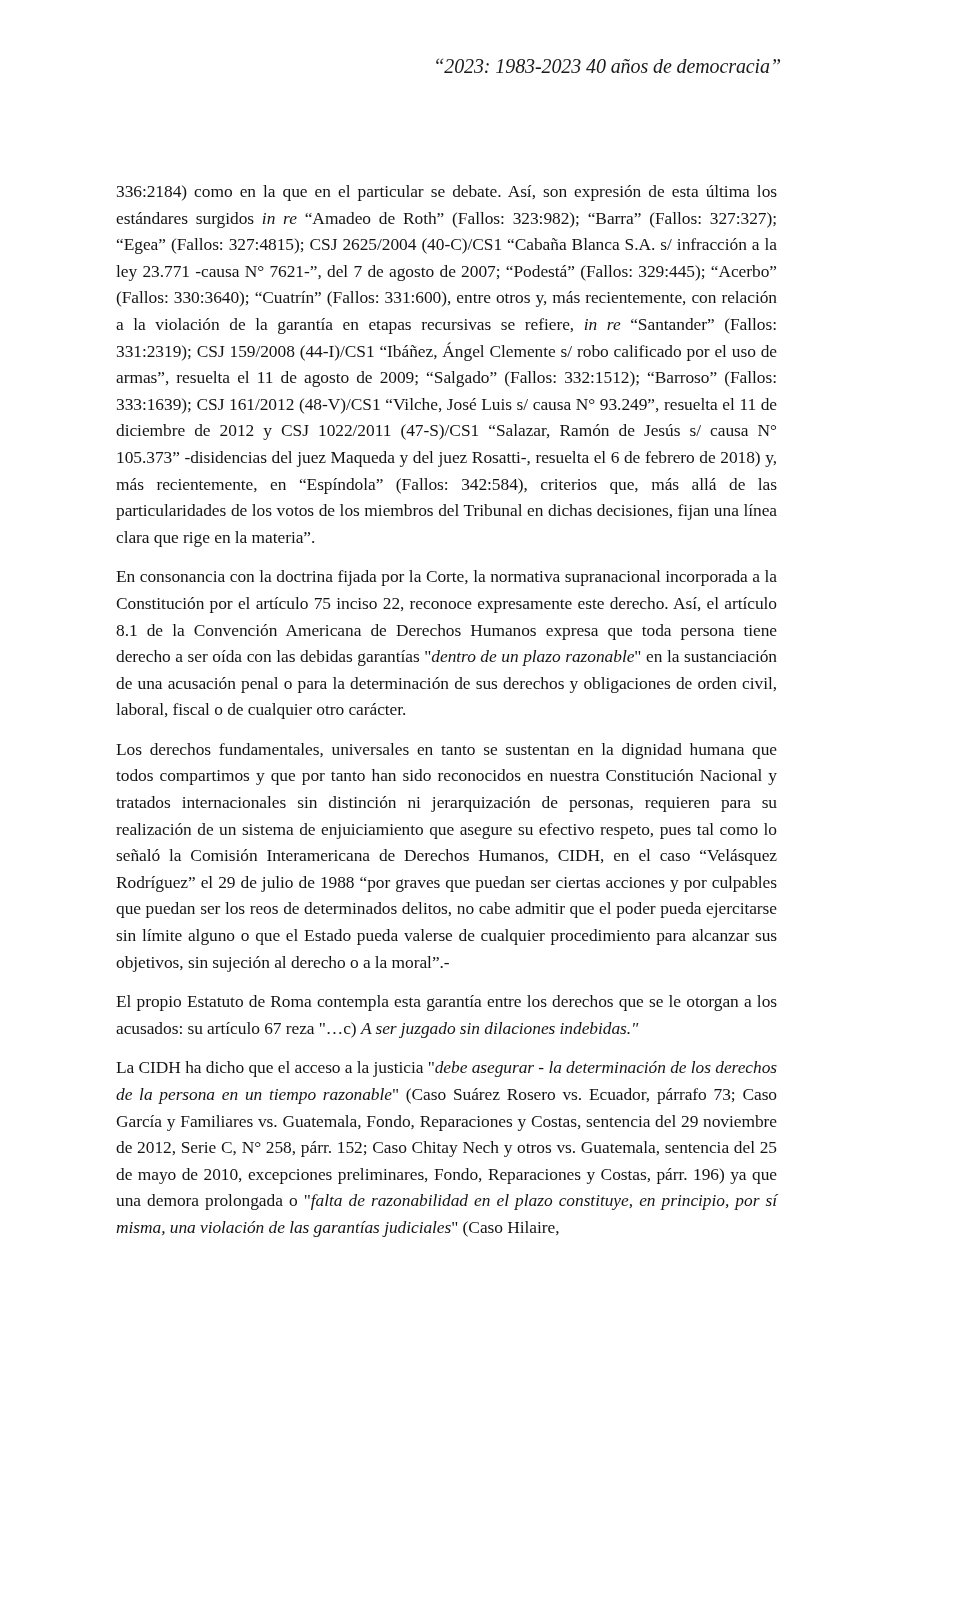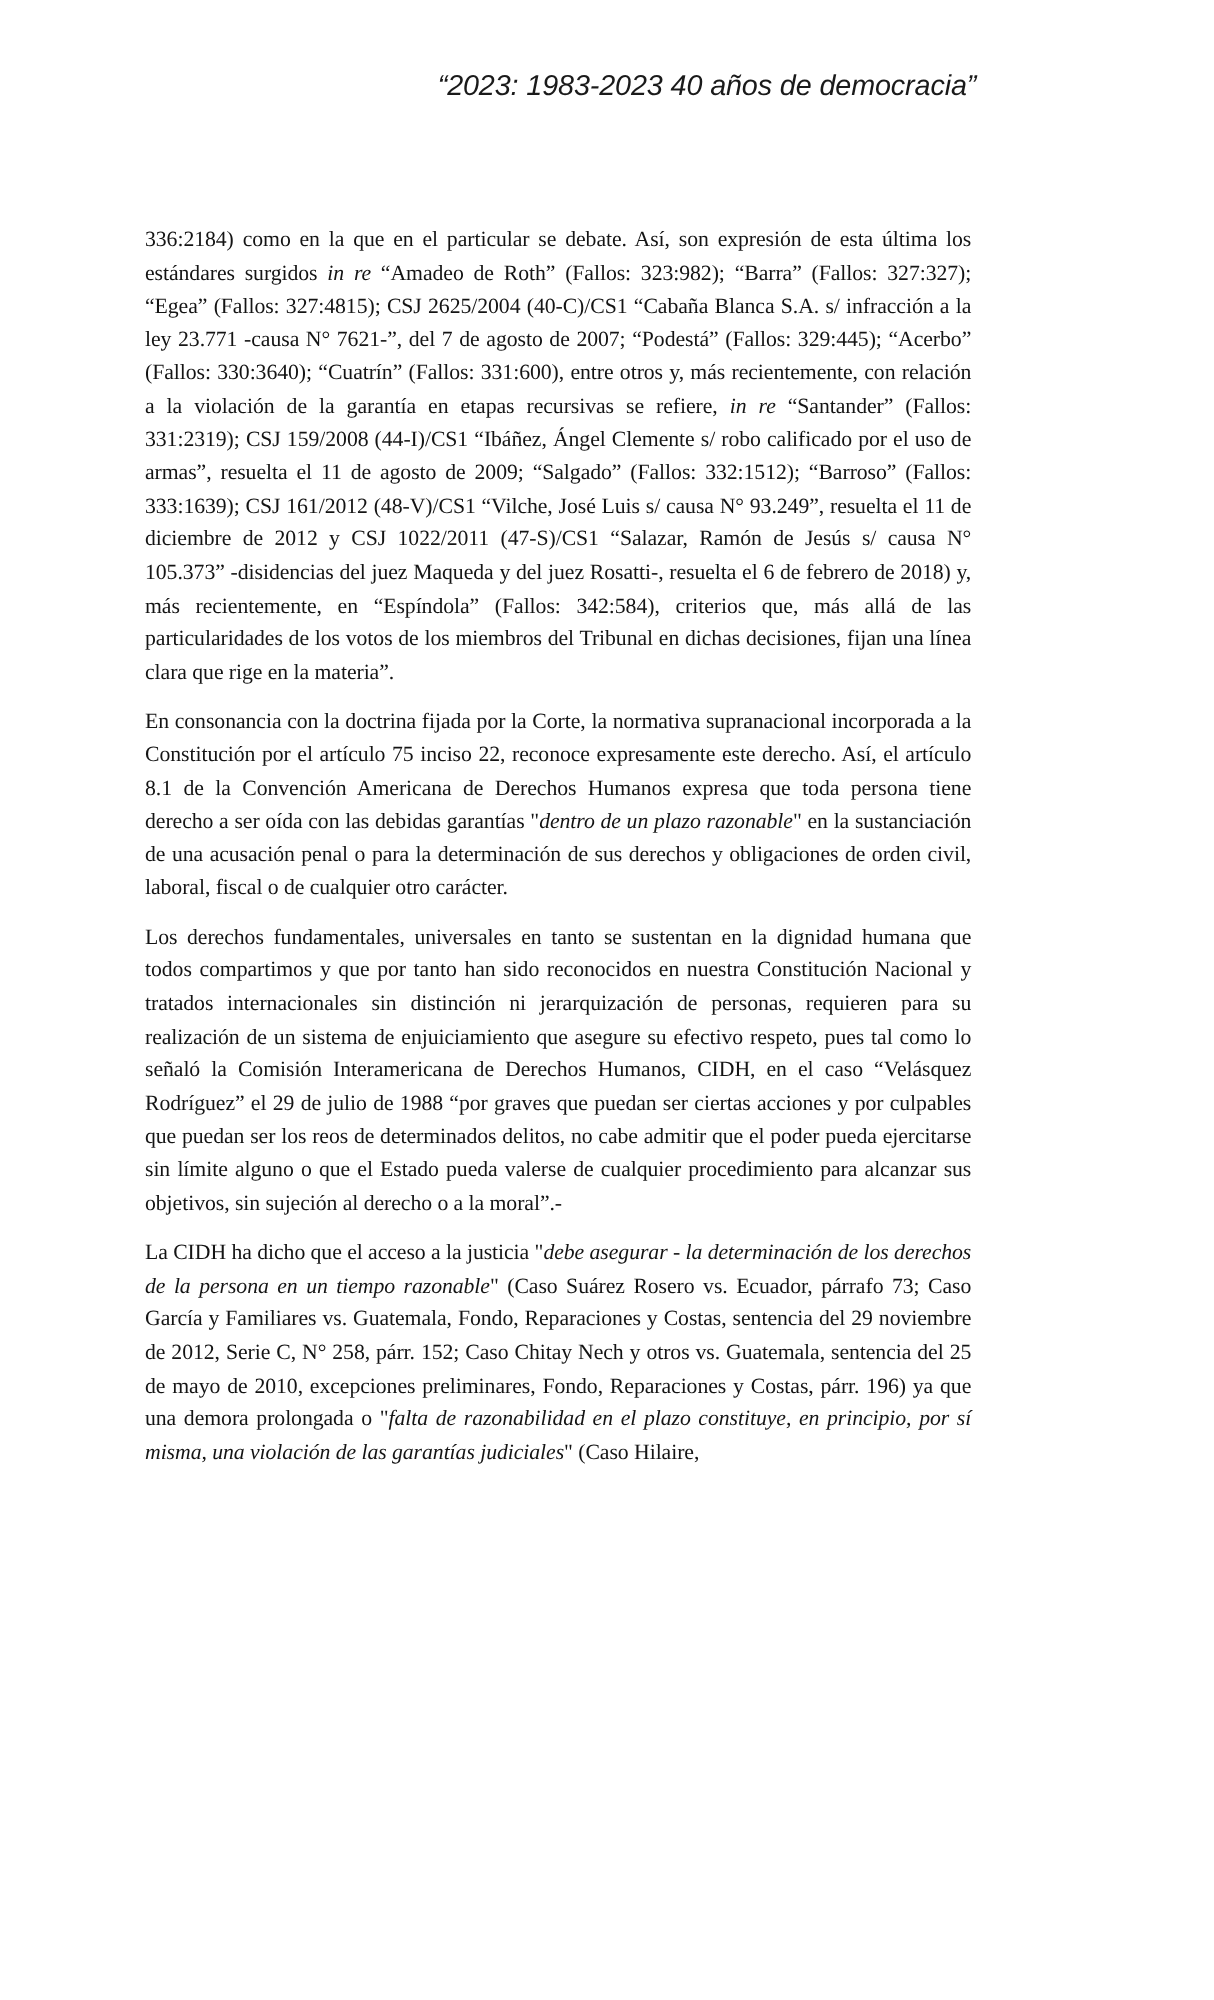--- a/index.html
+++ b/index.html
@@ -13,24 +13,24 @@
       position: relative;
       overflow: hidden;
       font-family: "DejaVu Sans", "Liberation Sans", sans-serif;
       color: #141414;
     }
     .header {
       position: absolute;
       top: 55px;
       right: 190px;
       font-style: italic;
-      font-size: 23px;
+      font-size: 20px;
       letter-spacing: -0.1px;
       color: #1a1a1a;
-      font-family: Liberation Sans, sans-serif;
+      font-family: Liberation Serif, serif;
     }
     .body-text {
       position: absolute;
       left: 116px;
       top: 178px;
       width: 661px;
       font-family: "Liberation Sans", "DejaVu Sans", sans-serif;
       font-size: 17.4px;
       line-height: 26.6px;
       text-align: justify;
@@ -54,16 +54,19 @@
     <p>
       <span>336:2184) como en la que en el particular se debate. Así, son expresión de esta última los estándares surgidos </span><em>in re</em><span> “Amadeo de Roth” (Fallos: 323:982); “Barra” (Fallos: 327:327); “Egea” (Fallos: 327:4815); CSJ 2625/2004 (40-C)/CS1 “Cabaña Blanca S.A. s/ infracción a la ley 23.771 -causa N° 7621-”, del 7 de agosto de 2007; “Podestá” (Fallos: 329:445); “Acerbo” (Fallos: 330:3640); “Cuatrín” (Fallos: 331:600), entre otros y, más recientemente, con relación a la violación de la garantía en etapas recursivas se refiere, </span><em>in re</em><span> “Santander” (Fallos: 331:2319); CSJ 159/2008 (44-I)/CS1 “Ibáñez, Ángel Clemente s/ robo calificado por el uso de armas”, resuelta el 11 de agosto de 2009; “Salgado” (Fallos: 332:1512); “Barroso” (Fallos: 333:1639); CSJ 161/2012 (48-V)/CS1 “Vilche, José Luis s/ causa N° 93.249”, resuelta el 11 de diciembre de 2012 y CSJ 1022/2011 (47-S)/CS1 “Salazar, Ramón de Jesús s/ causa N° 105.373” -disidencias del juez Maqueda y del juez Rosatti-, resuelta el 6 de febrero de 2018) y, más recientemente, en “Espíndola” (Fallos: 342:584), criterios que, más allá de las particularidades de los votos de los miembros del Tribunal en dichas decisiones, fijan una línea clara que rige en la materia”.</span>
     </p>
     <p>
       <span>En consonancia con la doctrina fijada por la Corte, la normativa supranacional incorporada a la Constitución por el artículo 75 inciso 22, reconoce expresamente este derecho. Así, el artículo 8.1 de la Convención Americana de Derechos Humanos expresa que toda persona tiene derecho a ser oída con las debidas garantías "</span><em>dentro de un plazo razonable</em><span>" en la sustanciación de una acusación penal o para la determinación de sus derechos y obligaciones de orden civil, laboral, fiscal o de cualquier otro carácter.</span>
     </p>
     <p>
       <span>Los derechos fundamentales, universales en tanto se sustentan en la dignidad humana que todos compartimos y que por tanto han sido reconocidos en nuestra Constitución Nacional y tratados internacionales sin distinción ni jerarquización de personas, requieren para su realización de un sistema de enjuiciamiento que asegure su efectivo respeto, pues tal como lo señaló la Comisión Interamericana de Derechos Humanos, CIDH, en el caso “Velásquez Rodríguez” el 29 de julio de 1988 “por graves que puedan ser ciertas acciones y por culpables que puedan ser los reos de determinados delitos, no cabe admitir que el poder pueda ejercitarse sin límite alguno o que el Estado pueda valerse de cualquier procedimiento para alcanzar sus objetivos, sin sujeción al derecho o a la moral”.-</span>
     </p>
     <p>
+      <span>El propio Estatuto de Roma contempla esta garantía entre los derechos que se le otorgan a los acusados: su artículo 67 reza "…c) </span><em>A ser juzgado sin dilaciones indebidas."</em>
+    </p>
+    <p>
       <span>La CIDH ha dicho que el acceso a la justicia "</span><em>debe asegurar - la determinación de los derechos de la persona en un tiempo razonable</em><span>" (Caso Suárez Rosero vs. Ecuador, párrafo 73; Caso García y Familiares vs. Guatemala, Fondo, Reparaciones y Costas, sentencia del 29 noviembre de 2012, Serie C, N° 258, párr. 152; Caso Chitay Nech y otros vs. Guatemala, sentencia del 25 de mayo de 2010, excepciones preliminares, Fondo, Reparaciones y Costas, párr. 196) ya que una demora prolongada o "</span><em>falta de razonabilidad en el plazo constituye, en principio, por sí misma, una violación de las garantías judiciales</em><span>" (Caso Hilaire,</span>
     </p>
   </div>
 </div>
 
 </body></html>

